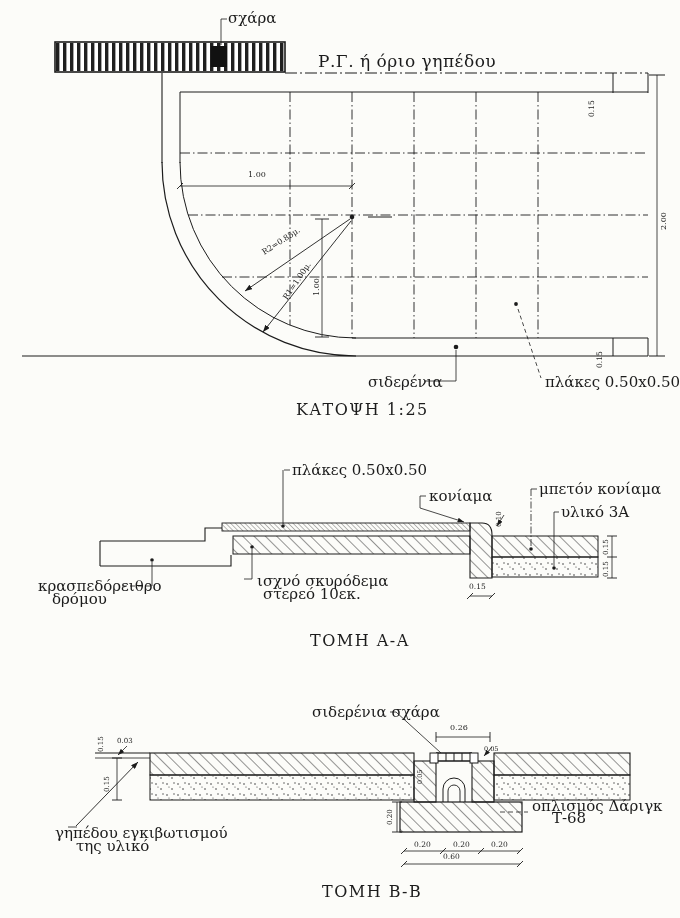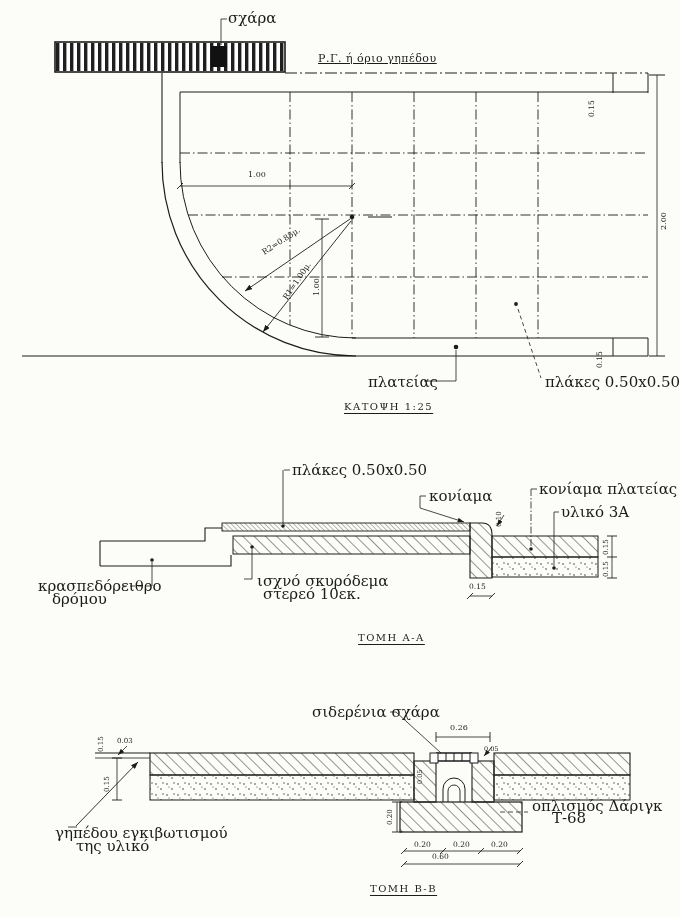--- a/index.html
+++ b/index.html
@@ -4,25 +4,25 @@
 <style>
   html,body{margin:0;padding:0;background:#e8e8e4;}
   .sheet{
     position:relative;width:680px;height:918px;background:#fcfcf9;
     font-family:"DejaVu Serif","Liberation Serif",serif;color:#1c1c1c;
     overflow:hidden;
   }
   svg.linework{position:absolute;left:0;top:0;}
   .lbl{position:absolute;white-space:nowrap;font-size:15px;line-height:1;color:#1c1c1c;}
   .f7{font-size:7px;} .f75{font-size:7.5px;} .f8{font-size:8px;} .f65{font-size:6.5px;}
-  .f11{font-size:11px;letter-spacing:.5px;text-decoration:underline;}
+  .f11{font-size:17px;letter-spacing:.5px;}
   .rot{transform:rotate(-90deg);transform-origin:0 0;}
   .r33{transform:rotate(-33deg);transform-origin:0 0;}
   .r56{transform:rotate(-56deg);transform-origin:0 0;}
-  .title{font-size:10px;letter-spacing:1.5px;text-decoration:underline;text-underline-offset:3px;margin-left:48px;}
+  .title{font-size:16px;letter-spacing:1.5px;text-underline-offset:3px;}
 </style>
 </head>
 <body>
 
 <div class="sheet">
 
 <svg class="linework" width="680" height="918" viewBox="0 0 680 918">
   <defs>
     <pattern id="hatch" width="8" height="8" patternUnits="userSpaceOnUse" patternTransform="rotate(-45)">
       <line x1="0" y1="0" x2="0" y2="8" stroke="#2b2b2b" stroke-width="1"></line>
@@ -215,27 +215,27 @@
 
 <span class="lbl" style="left:228px;top:11px">σχάρα</span>
 <span class="lbl f11" style="left:318px;top:53px">Ρ.Γ. ή όριο γηπέδου</span>
 <span class="lbl f8" style="left:248px;top:171px">1.00</span>
 <span class="lbl f8 r33" style="left:261px;top:250px">R2=0.85μ.</span>
 <span class="lbl f8 r56" style="left:282px;top:297px">R1=1.00μ.</span>
 <span class="lbl f8 rot" style="left:313px;top:296px">1.00</span>
 <span class="lbl f8 rot" style="left:660px;top:230px">2.00</span>
 <span class="lbl f75 rot" style="left:588px;top:117px">0.15</span>
 <span class="lbl f75 rot" style="left:596px;top:368px">0.15</span>
-<span class="lbl" style="left:368px;top:375px">πλατείας</span>
+<span class="lbl" style="left:368px;top:375px">σιδερένια</span>
 <span class="lbl" style="left:545px;top:375px">πλάκες 0.50x0.50</span>
 <span class="lbl title" style="left:296px;top:402px">ΚΑΤΟΨΗ 1:25</span>
 
 <span class="lbl" style="left:292px;top:463px">πλάκες 0.50x0.50</span>
 <span class="lbl" style="left:429px;top:489px">κονίαμα</span>
-<span class="lbl" style="left:539px;top:482px">κονίαμα πλατείας</span>
+<span class="lbl" style="left:539px;top:482px">μπετόν κονίαμα</span>
 <span class="lbl" style="left:561px;top:505px">υλικό 3Α</span>
 <span class="lbl" style="left:257px;top:574px">ισχνό σκυρόδεμα</span>
 <span class="lbl" style="left:263px;top:587px">στερεό 10εκ.</span>
 <span class="lbl" style="left:38px;top:579px">κρασπεδόρειθρο</span>
 <span class="lbl" style="left:52px;top:592px">δρόμου</span>
 <span class="lbl f75" style="left:469px;top:583px">0.15</span>
 <span class="lbl f7 rot" style="left:496px;top:527px">0.10</span>
 <span class="lbl f7 rot" style="left:603px;top:555px">0.15</span>
 <span class="lbl f7 rot" style="left:603px;top:577px">0.15</span>
 <span class="lbl title" style="left:310px;top:633px">ΤΟΜΗ Α-Α</span>
@@ -244,20 +244,20 @@
 <span class="lbl f8" style="left:450px;top:724px">0.26</span>
 <span class="lbl f7 rot" style="left:98px;top:752px">0.15</span>
 <span class="lbl f7" style="left:117px;top:738px">0.03</span>
 <span class="lbl f7 rot" style="left:104px;top:792px">0.15</span>
 <span class="lbl f65 rot" style="left:417px;top:784px">0.05</span>
 <span class="lbl f65" style="left:484px;top:746px">0.05</span>
 <span class="lbl f7 rot" style="left:387px;top:825px">0.20</span>
 <span class="lbl f75" style="left:414px;top:841px">0.20</span>
 <span class="lbl f75" style="left:453px;top:841px">0.20</span>
 <span class="lbl f75" style="left:491px;top:841px">0.20</span>
-<span class="lbl f75" style="left:432px;top:853px">0.60</span>
+<span class="lbl f75" style="left:443px;top:853px">0.60</span>
 <span class="lbl" style="left:532px;top:799px">οπλισμός Δάριγκ</span>
 <span class="lbl" style="left:552px;top:811px">Τ-68</span>
 <span class="lbl" style="left:55px;top:826px">γηπέδου εγκιβωτισμού</span>
 <span class="lbl" style="left:76px;top:839px">της υλικό</span>
 <span class="lbl title" style="left:322px;top:884px">ΤΟΜΗ Β-Β</span>
 
 </div>
 
 </body></html>

